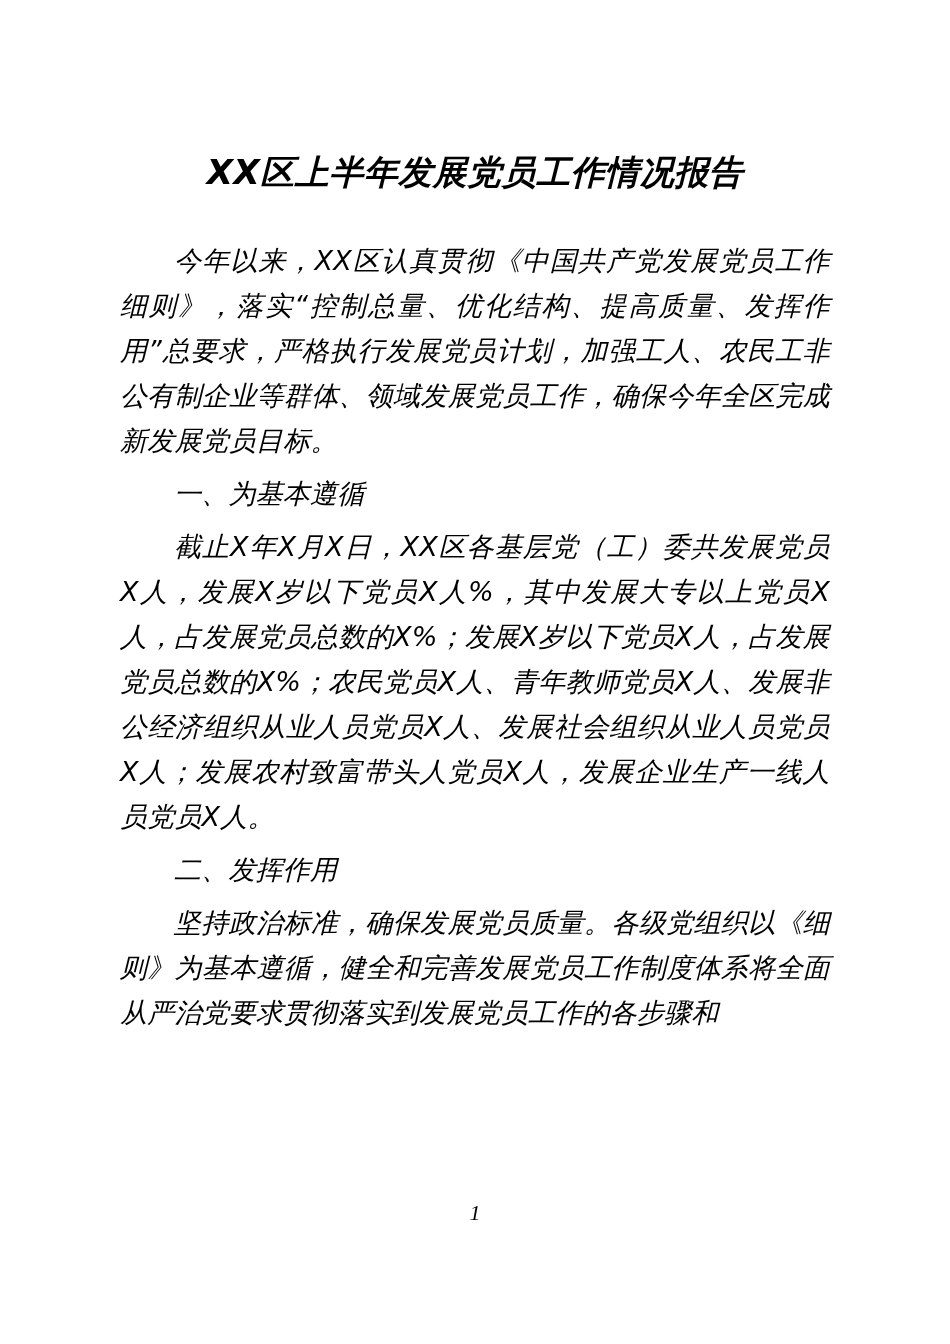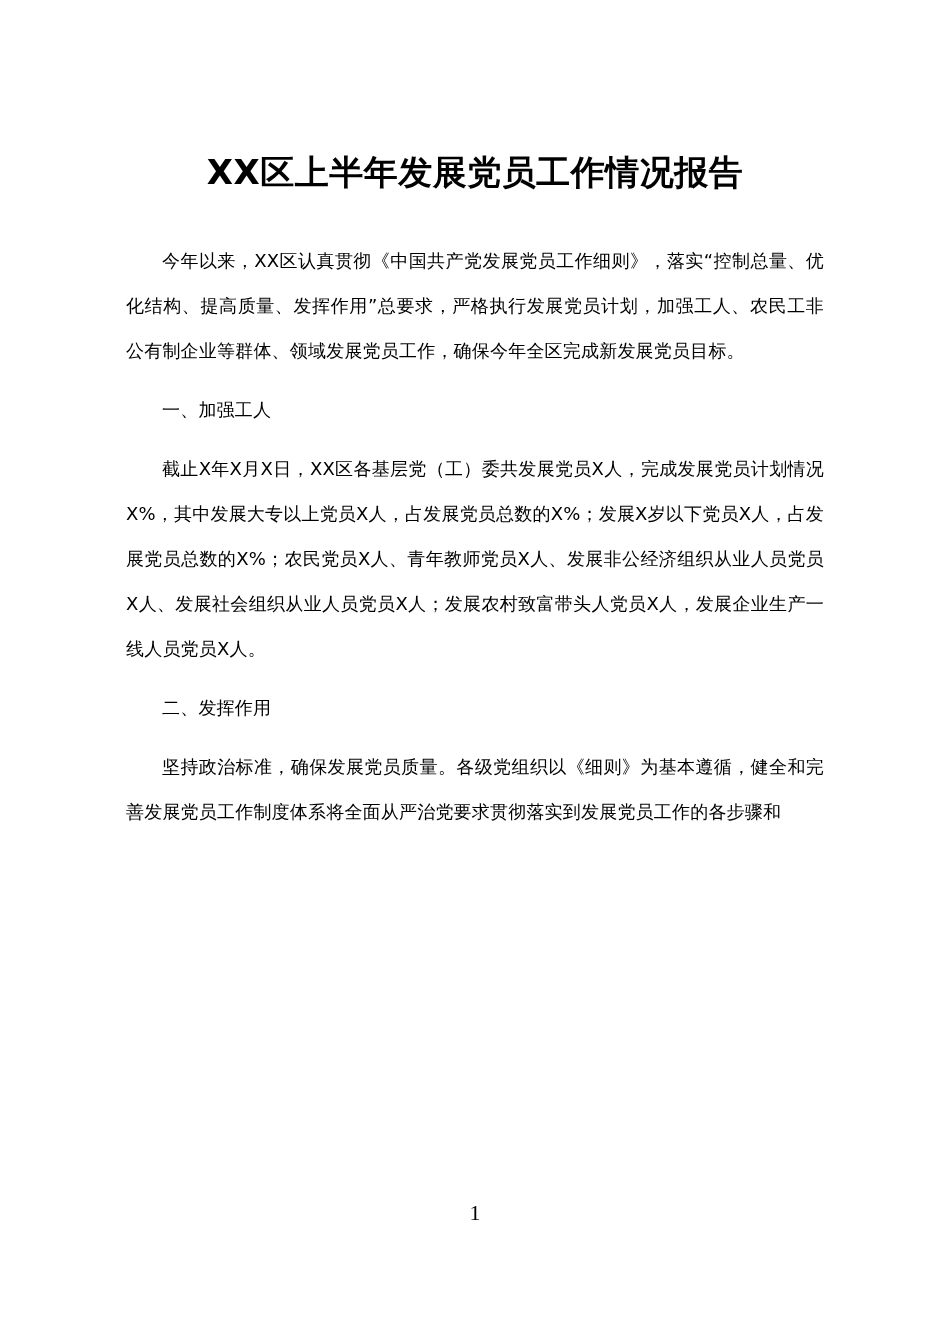--- a/index.html
+++ b/index.html
@@ -14,35 +14,36 @@
     color: #000000;
     position: relative;
     overflow: hidden;
   }
   .page {
     box-sizing: border-box;
     width: 950px;
     height: 1344px;
     padding: 150px 112px 0 112px;
     position: relative;
+    font-style: italic;
   }
   .doc-title {
     font-size: 34px;
     font-weight: bold;
     text-align: center;
     line-height: 1.35;
     letter-spacing: 0.5px;
     margin: 0 0 42px 0;
   }
   .para {
-    font-size: 18px;
+    font-size: 27px;
     line-height: 45px;
     text-align: justify;
     text-justify: inter-ideograph;
-    margin: 14px;
+    margin: 8px;
     text-indent: 2em;
     letter-spacing: 0.2px;
   }
   .para.tight {
     text-align: left;
   }
   .page-number {
     position: absolute;
     bottom: 118px;
     left: 0;
@@ -53,19 +54,19 @@
   }
 </style>
 </head>
 <body>
 
 <div class="page">
 
   <h1 class="doc-title">XX区上半年发展党员工作情况报告</h1>
 
   <p class="para">今年以来，XX区认真贯彻《中国共产党发展党员工作细则》，落实“控制总量、优化结构、提高质量、发挥作用”总要求，严格执行发展党员计划，加强工人、农民工非公有制企业等群体、领域发展党员工作，确保今年全区完成新发展党员目标。</p>
-  <p class="para tight">一、加强工人</p>
-  <p class="para">截止X年X月X日，XX区各基层党（工）委共发展党员X人，完成发展党员计划情况X%，其中发展大专以上党员X人，占发展党员总数的X%；发展X岁以下党员X人，占发展党员总数的X%；农民党员X人、青年教师党员X人、发展非公经济组织从业人员党员X人、发展社会组织从业人员党员X人；发展农村致富带头人党员X人，发展企业生产一线人员党员X人。</p>
+  <p class="para tight">一、为基本遵循</p>
+  <p class="para">截止X年X月X日，XX区各基层党（工）委共发展党员X人，发展X岁以下党员X人%，其中发展大专以上党员X人，占发展党员总数的X%；发展X岁以下党员X人，占发展党员总数的X%；农民党员X人、青年教师党员X人、发展非公经济组织从业人员党员X人、发展社会组织从业人员党员X人；发展农村致富带头人党员X人，发展企业生产一线人员党员X人。</p>
   <p class="para tight">二、发挥作用</p>
   <p class="para">坚持政治标准，确保发展党员质量。各级党组织以《细则》为基本遵循，健全和完善发展党员工作制度体系将全面从严治党要求贯彻落实到发展党员工作的各步骤和</p>
 
   <div class="page-number">1</div>
 </div>
 
 </body></html>

